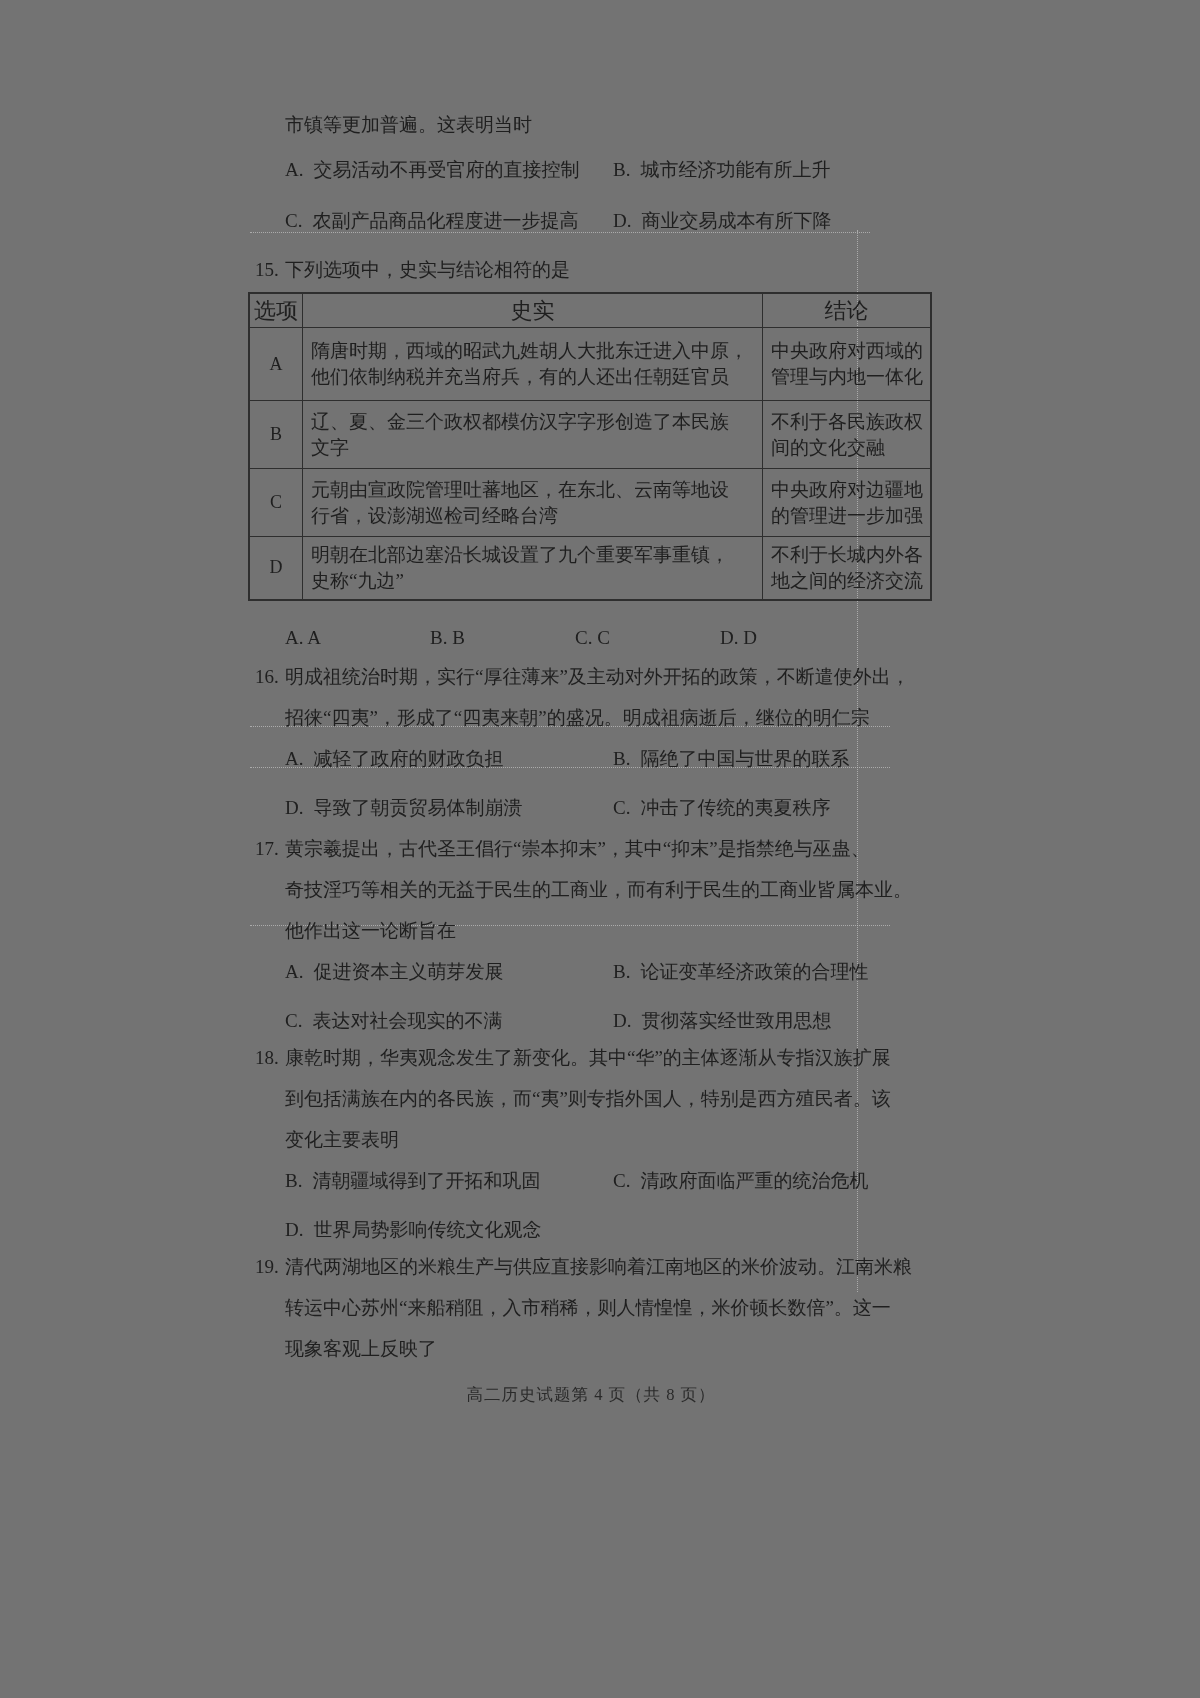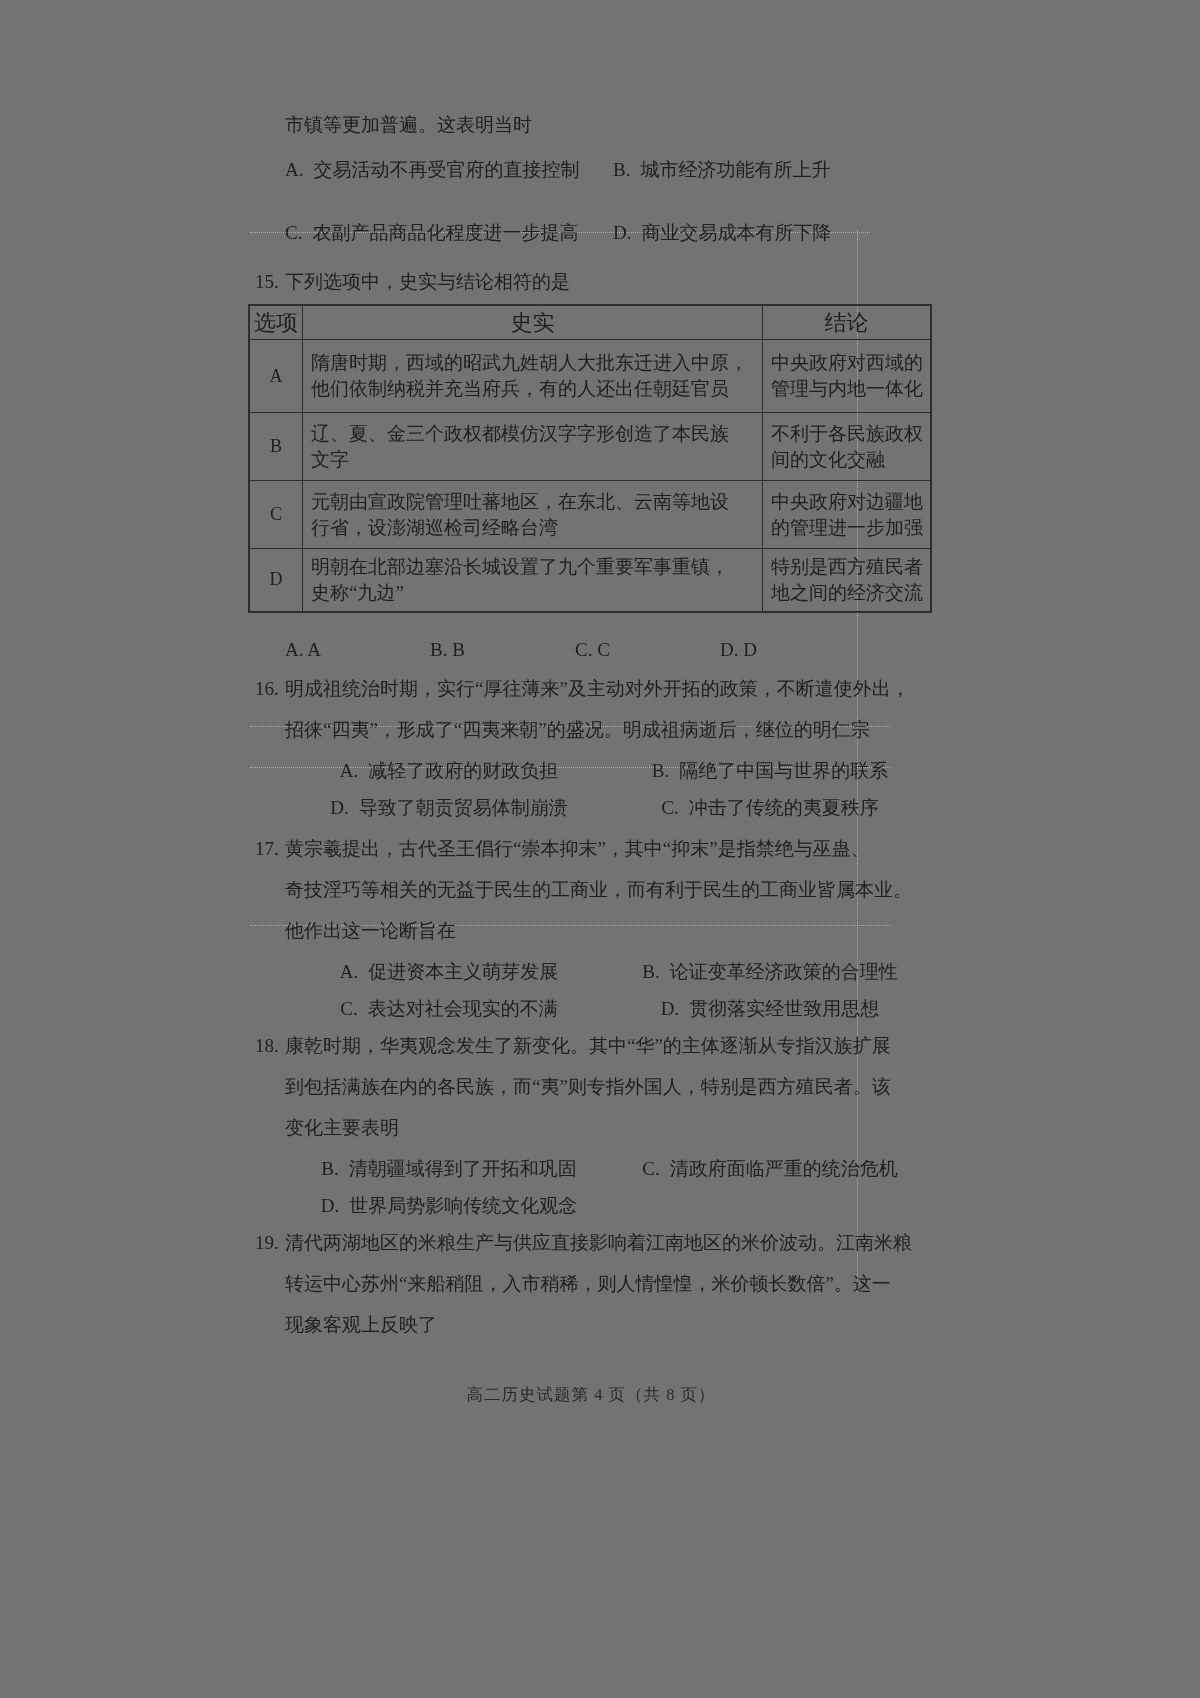--- a/index.html
+++ b/index.html
@@ -16,22 +16,22 @@
     color:#1f1f1f;
   }
   .content {
     position:absolute; left:255px; top:105px; width:672px;
     font-size:19px;
   }
   .line, .qline, .opt, .ans-item { line-height:29px; white-space:nowrap; }
   .lead { margin:5px 0 16px 30px; }
 
   .optgrid { display:grid; grid-template-columns:328px auto; margin-left:30px; }
-  .g14 { row-gap:34px; margin-bottom:0; }
-  .glow { row-gap:8px;text-align:center; }
+  .g14 { row-gap:22px; margin-bottom:0; }
+  .glow { row-gap:20px; }
   .ol { display:inline-block; margin-right:10px; }
 
   .qb15 { margin-top:20px; }
   .qb16 { margin-top:10px; }
   .qb17 { margin-top:12px; }
   .qb18 { margin-top:8px; }
   .qb19 { margin-top:8px; }
 
   .qline { padding-left:30px; margin-bottom:12px; }
   .qb15 .qline { margin-bottom:8px; }
@@ -130,21 +130,21 @@
                 <span class="cl">的管理进一步加强</span>
               </td>
         </tr>
         <tr class="r-d">
           <td class="c-opt">D</td>
           <td class="c-fact">
                 <span class="cl">明朝在北部边塞沿长城设置了九个重要军事重镇，</span>
                 <span class="cl">史称“九边”</span>
               </td>
           <td class="c-conc">
-                <span class="cl">特别是西方殖民者</span>
+                <span class="cl">不利于长城内外各</span>
                 <span class="cl">地之间的经济交流</span>
               </td>
         </tr>
       </tbody>
         </table>
       <div class="answers">
         <span class="ans-item">A. A</span><span class="ans-item">B. B</span><span class="ans-item">C. C</span><span class="ans-item">D. D</span>
       </div>
     </div>
 

